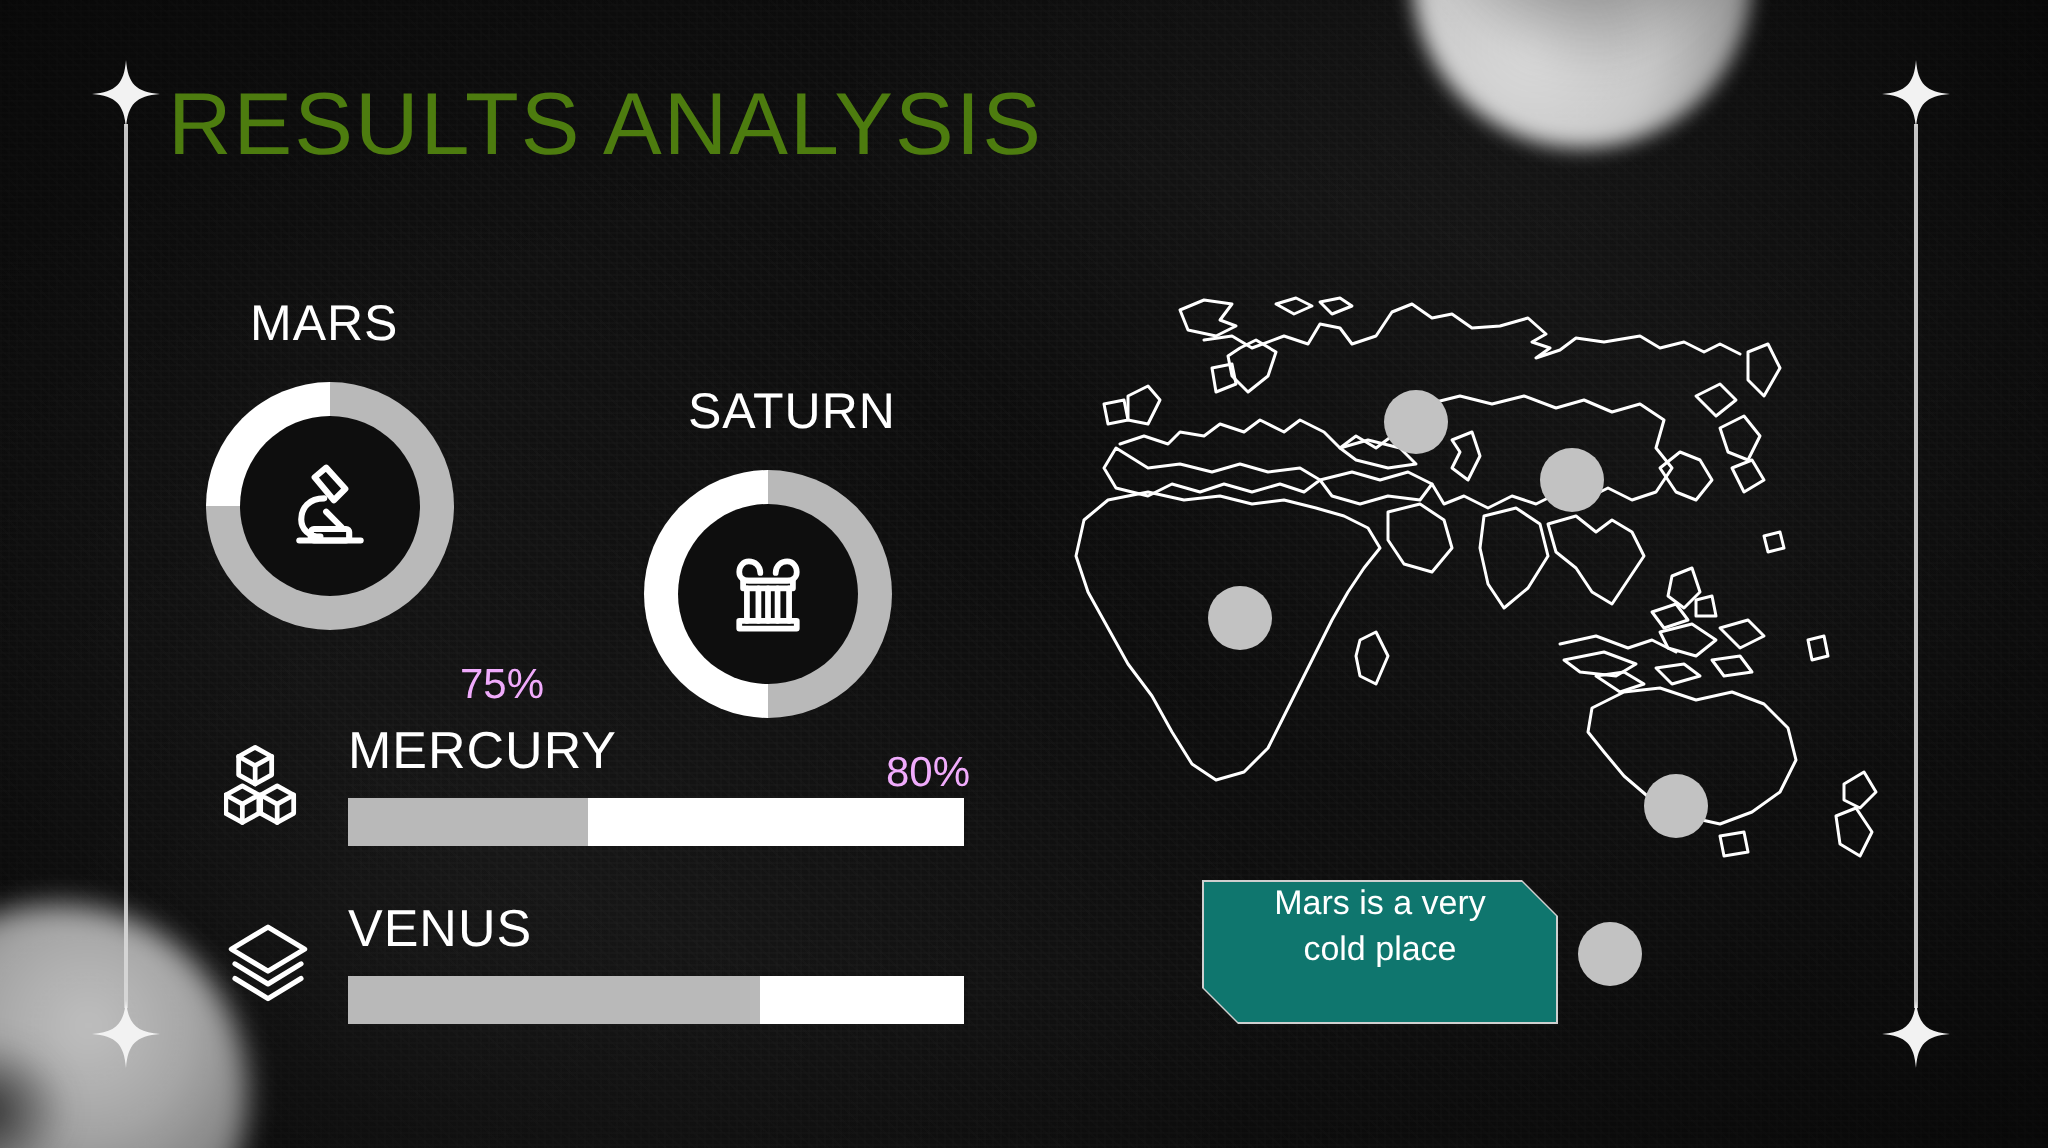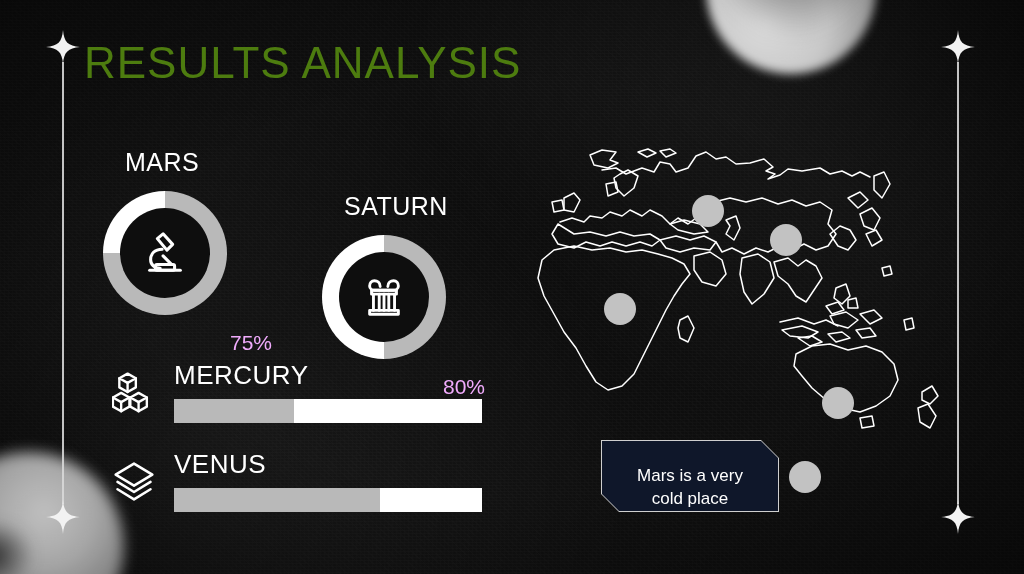--- a/index.html
+++ b/index.html
@@ -230,24 +230,24 @@
   }
   .callout-border {
     position: absolute;
     inset: 0;
     background: #cfcfcf;
     clip-path: polygon(0 0, calc(100% - 18px) 0, 100% 18px, 100% 100%, 18px 100%, 0 calc(100% - 18px));
   }
   .callout-inner {
     position: absolute;
     left: 1px; top: 1px; right: 1px; bottom: 1px;
-    background: #0f172a;
+    background: #0f766e;
     clip-path: polygon(0 0, calc(100% - 17px) 0, 100% 17px, 100% 100%, 17px 100%, 0 calc(100% - 17px));
     display: flex;
-    align-items: flex-end;
+    align-items: flex-start;
     justify-content: center;
   }
   .callout-text {
     color: #fff;
     font-size: 17px;
     line-height: 1.35;
     text-align: center;
     padding: 0 14px;
   }
 </style>

